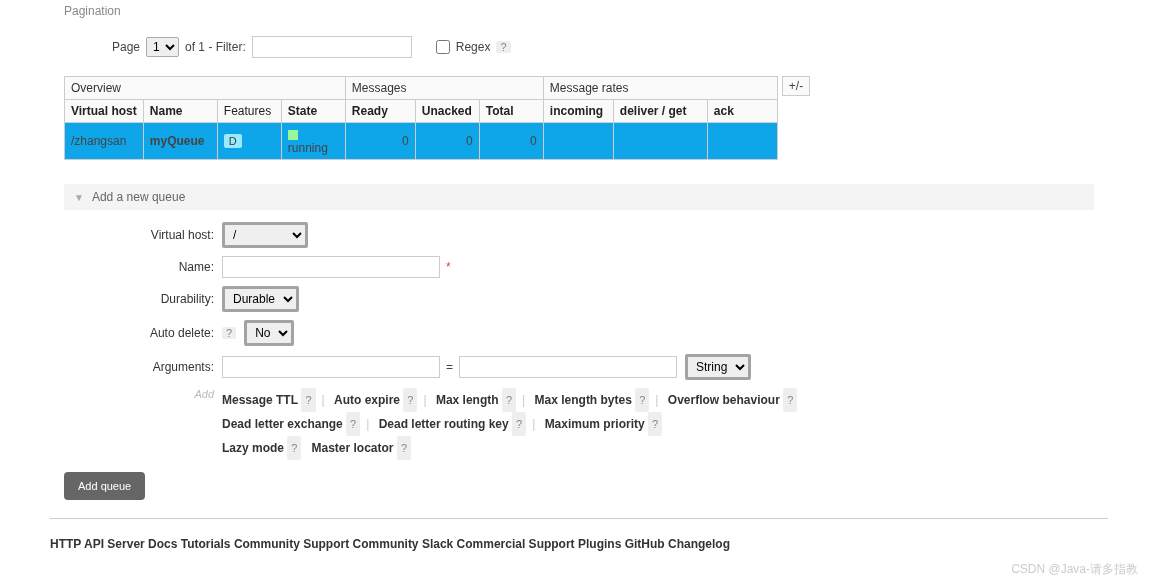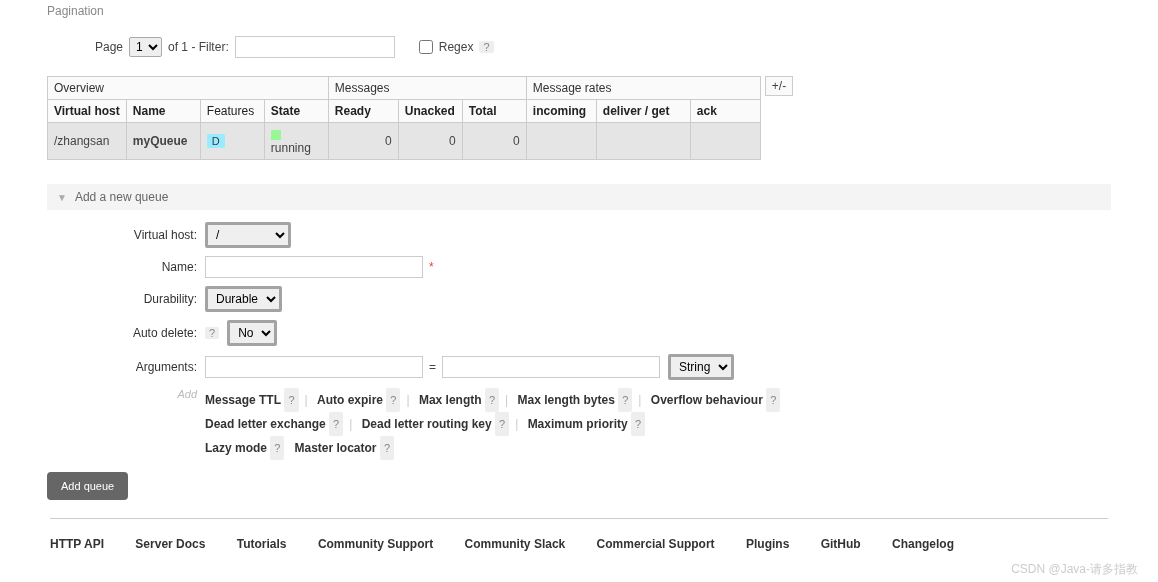--- a/index.html
+++ b/index.html
@@ -1,30 +1,30 @@
 <!DOCTYPE html>
 <html><head>
   <meta charset="utf-8">
   <style>
     * { box-sizing: border-box; margin: 0; padding: 0; }
     body { font-family: Verdana, sans-serif; font-size: 12px; color: #444; background: #fff; padding: 0; width: 1158px; }
-    .section { padding: 0 47px; }
+    .section { padding: 0 64px; }
     .pagination-header { color: #888; font-size: 12px; padding: 4px 0 8px 0; }
     .page-row { display: flex; align-items: center; gap: 6px; padding: 10px 0 18px 0; }
     .page-row label { color: #444; margin-left: 48px; }
     .page-row select { font-size: 12px; padding: 1px 2px; border: 1px solid #aaa; background: #efefef; border-radius: 2px; }
     input[type="text"] { border: 1px solid #ccc; padding: 3px 4px; font-size: 12px; }
     input[type="checkbox"] { width: 14px; height: 14px; }
     .help-icon { display: inline-block; background: #eee; color: #888; border-radius: 2px; padding: 0 4px; font-size: 11px; cursor: help; }
     table.list { border-collapse: collapse; margin-bottom: 14px; }
     table.list th, table.list td { border: 1px solid #ccc; padding: 4px 6px; text-align: left; font-size: 12px; }
     table.list th { background: #fafafa; font-weight: normal; color: #333; }
     table.list th.group { background: #fafafa; font-weight: normal; }
     table.list th.sub { font-weight: bold; color: #222; }
-    table.list td { background: #e5e5e5; }
+    table.list td { background: #0ea5e9; }
     table.list td.r { text-align: right; }
     .badge-d { background: #99ebff; color: #3a3a3a; padding: 1px 5px; border-radius: 2px; font-size: 11px; display:inline-block; }
     .state-dot { display: inline-block; width: 10px; height: 10px; background: #98f898; margin-right: 4px; vertical-align: middle; }
     .plusminus { border: 1px solid #ccc; background: #fafafa; padding: 2px 6px; cursor: pointer; font-size: 12px; }
     .collapser { background: #f4f4f4; padding: 6px 10px; margin: 10px 0 12px 0; color: #666; display: flex; align-items: center; gap: 8px; cursor: pointer; }
     .tri { color: #aaa; font-size: 10px; }
     .form-row { display: flex; align-items: center; margin-bottom: 8px; }
     .form-row .lbl { width: 158px; text-align: right; padding-right: 8px; color: #333; }
     .form-row select { font-size: 12px; padding: 2px 4px; border: 3px solid #a3a3a3; background: #efefef; border-radius: 2px; }
     .form-row input[type="text"] { width: 218px; }
@@ -32,21 +32,21 @@
     .arg-row input[type="text"] { width: 218px; }
     .eq { margin: 0 6px; }
     .add-hint { color: #bbb; font-size: 11px; width: 158px; text-align: right; padding-right: 8px; font-style: italic; }
     .hints-row { display: flex; margin-bottom: 6px; }
     .hints-body { flex: 1; line-height: 24px; color: #555; }
     .hints-body .h { font-weight: bold; color: #333; }
     .hints-body .sep { color: #ccc; margin: 0 6px; }
     .btn { background: #666; color: #fff; border: none; padding: 8px 14px; border-radius: 4px; font-size: 11px; cursor: pointer; margin-top: 6px; }
     hr { border: none; border-top: 1px solid #ccc; margin: 18px 50px 10px 50px; }
     .footer { padding: 8px 50px; font-weight: bold; color: #333; font-size: 12px; }
-    .footer a { color: #333; text-decoration: none; margin-right: 28px; cursor: pointer; }
+    .footer a { color: #333; text-decoration: none; cursor: pointer; }
     .watermark { text-align: right; color: #ccc; font-size: 12px; padding: 2px 20px; }
     .table-wrap { display: flex; align-items: flex-start; gap: 4px; }
     .features-cell { text-align: center; }
     .state-cell { color: #444; }
     .argsel { margin-left: 8px; }
   </style>
 </head>
 <body>
 
 <div class="section">

